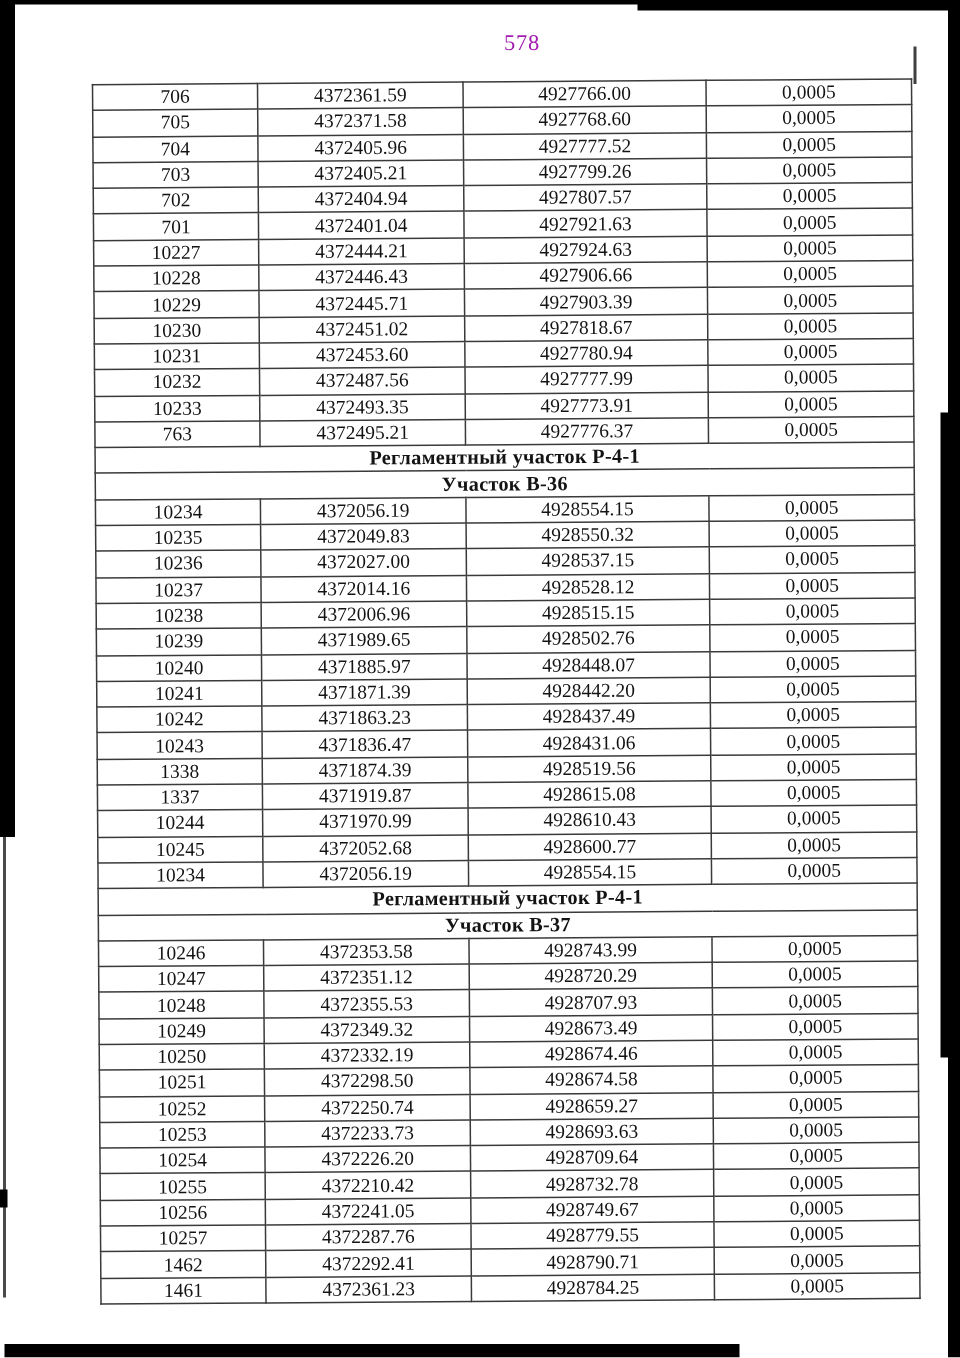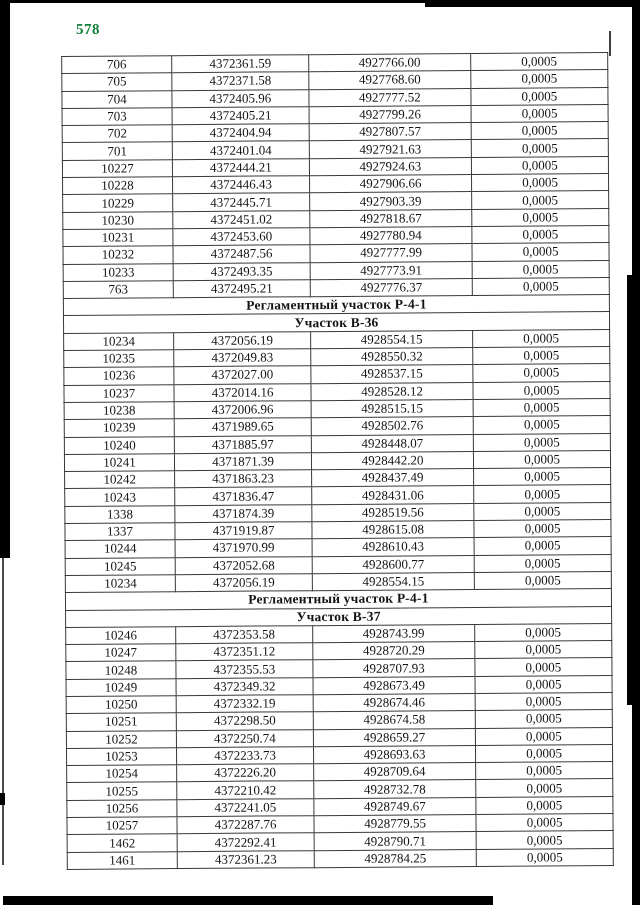--- a/index.html
+++ b/index.html
@@ -13,25 +13,24 @@
     position: relative;
     overflow: hidden;
     font-family: "Liberation Serif", "DejaVu Serif", serif;
     color: #151515;
   }
   .page-number {
     position: absolute;
     top: 21px;
     left: 76px;
     width: 544px;
-    text-align: left;
+    text-align: center;
     font-size: 15px;
     letter-spacing: 0.5px;
-    color: #15803d;
-    font-weight: bold;
+    color: #a21caf;
   }
   table.coords {
     position: absolute;
     left: 64px;
     top: 54px;
     width: 546px;
     height: 814px;
     border-collapse: collapse;
     table-layout: fixed;
     transform: rotate(-0.4deg);

